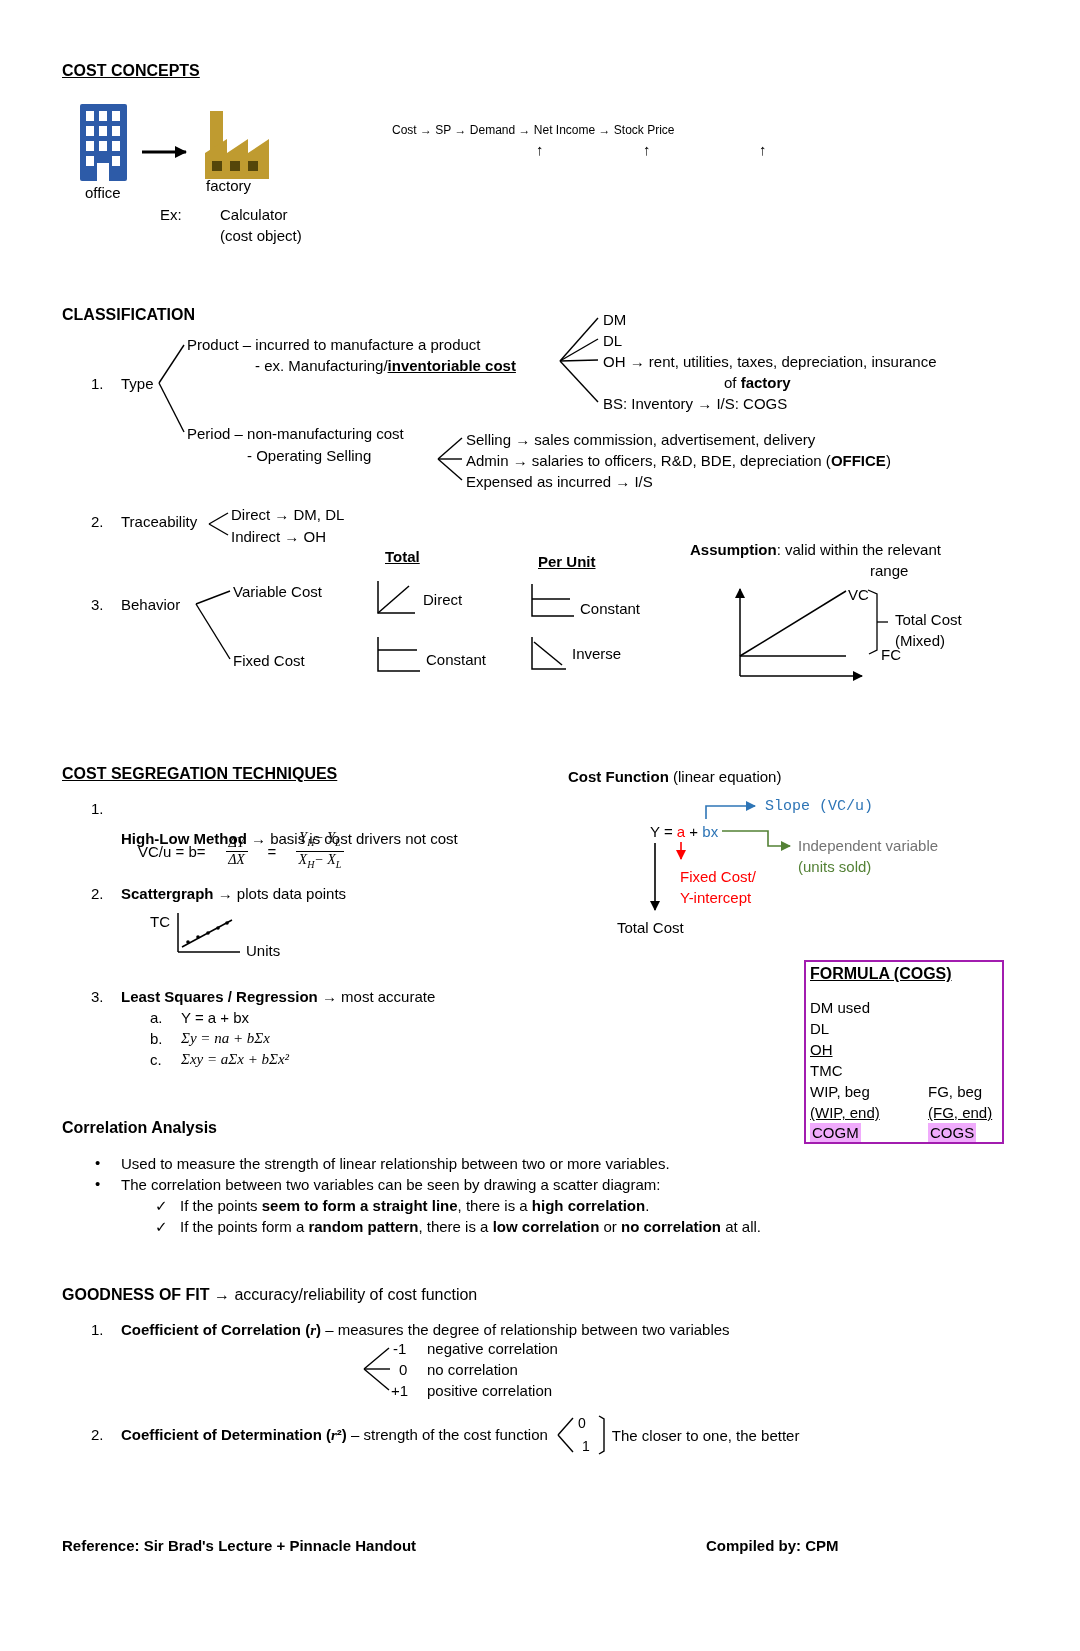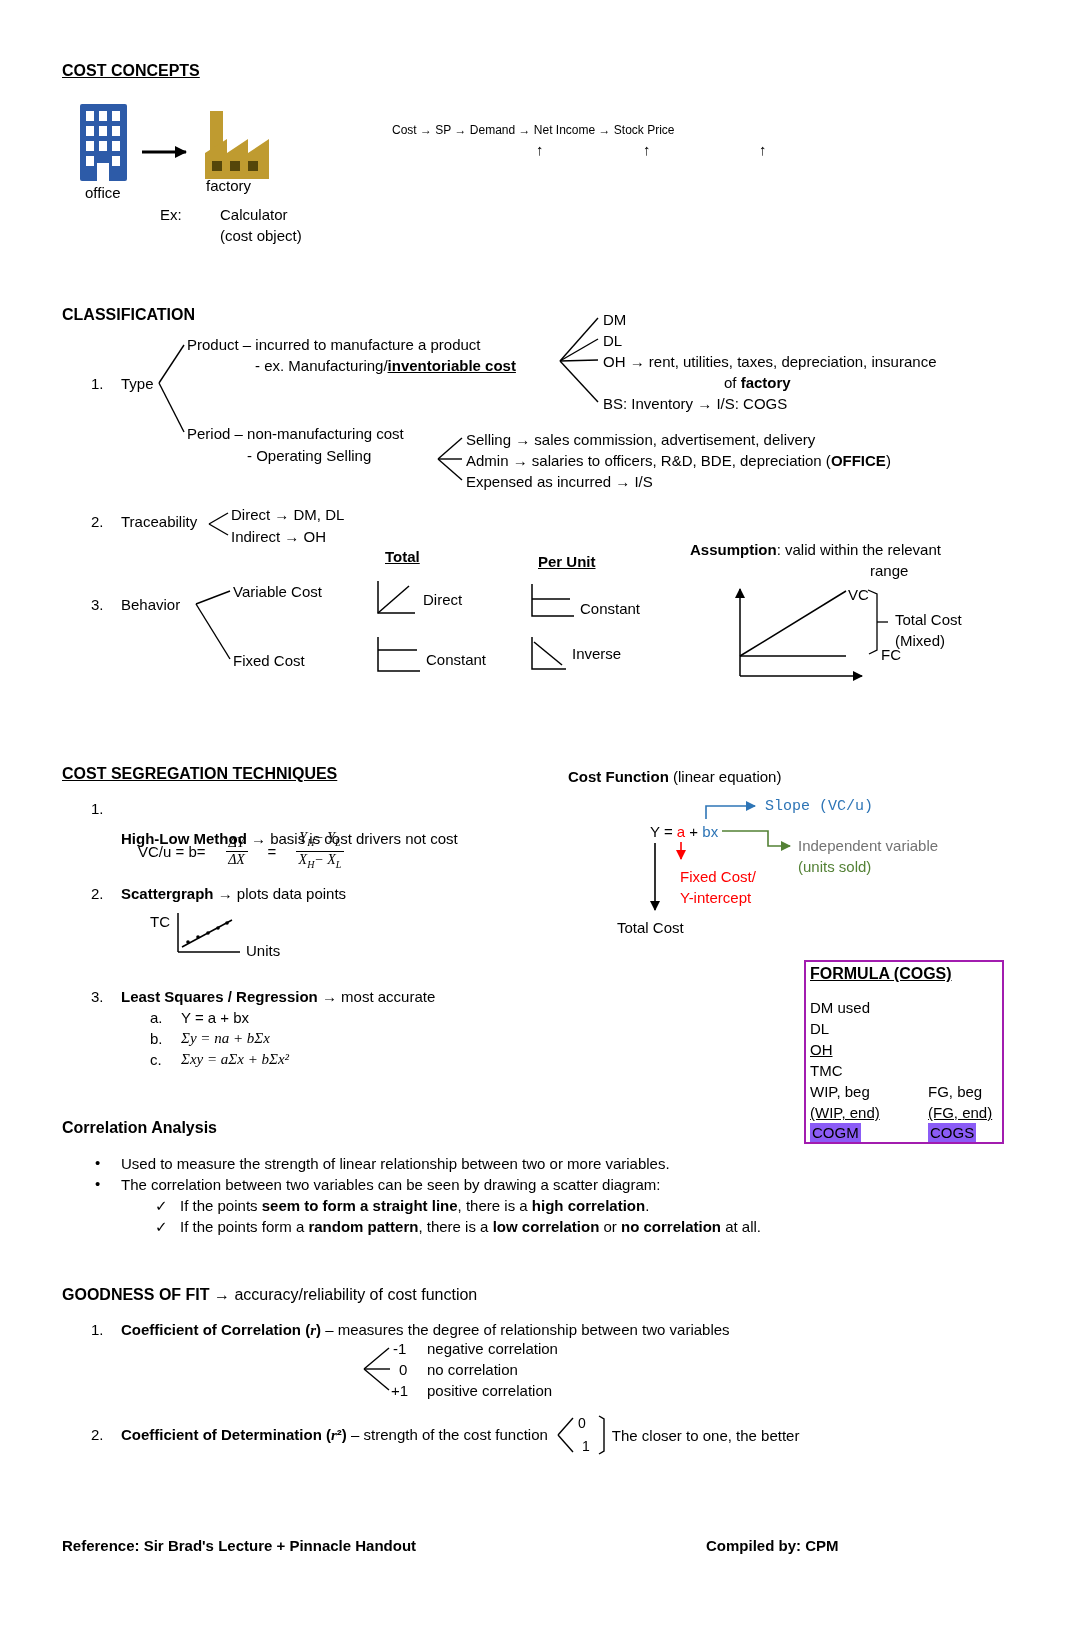--- a/index.html
+++ b/index.html
@@ -18,21 +18,21 @@
   .serif-i { font-family: "Liberation Serif", "DejaVu Serif", serif; font-style: italic; }
   .formula-row { display: flex; align-items: center; gap: 7px; }
   .frac { display: inline-flex; flex-direction: column; align-items: center;
           font-family: "Liberation Serif", "DejaVu Serif", serif; font-style: italic;
           font-size: 14px; line-height: 16px; }
   .frac .num { border-bottom: 1px solid #000; padding: 0 3px; }
   .frac sub { font-size: 10px; }
   #formula-box { position: absolute; left: 762px; top: 960px; width: 200px; height: 184px;
                  border: 2px solid #a21caf; z-index: 2; background: #fff; margin-left: 42px; }
   #formula-box .cell { position: absolute; white-space: nowrap; }
-  .hl { background: #8b5cf6; padding: 0 2px; }
+  .hl { background: #f0abfc; padding: 0 2px; }
   .det-glyph { margin: -14px 5px -14px 7px; }
 </style>
 </head>
 <body>
 
 <div id="page">
 
   <svg id="overlay" width="1080" height="1651" viewBox="0 0 1080 1651">
     <defs>
       <marker id="mk" orient="auto" markerUnits="userSpaceOnUse" markerWidth="11" markerHeight="10" refX="9" refY="5">

